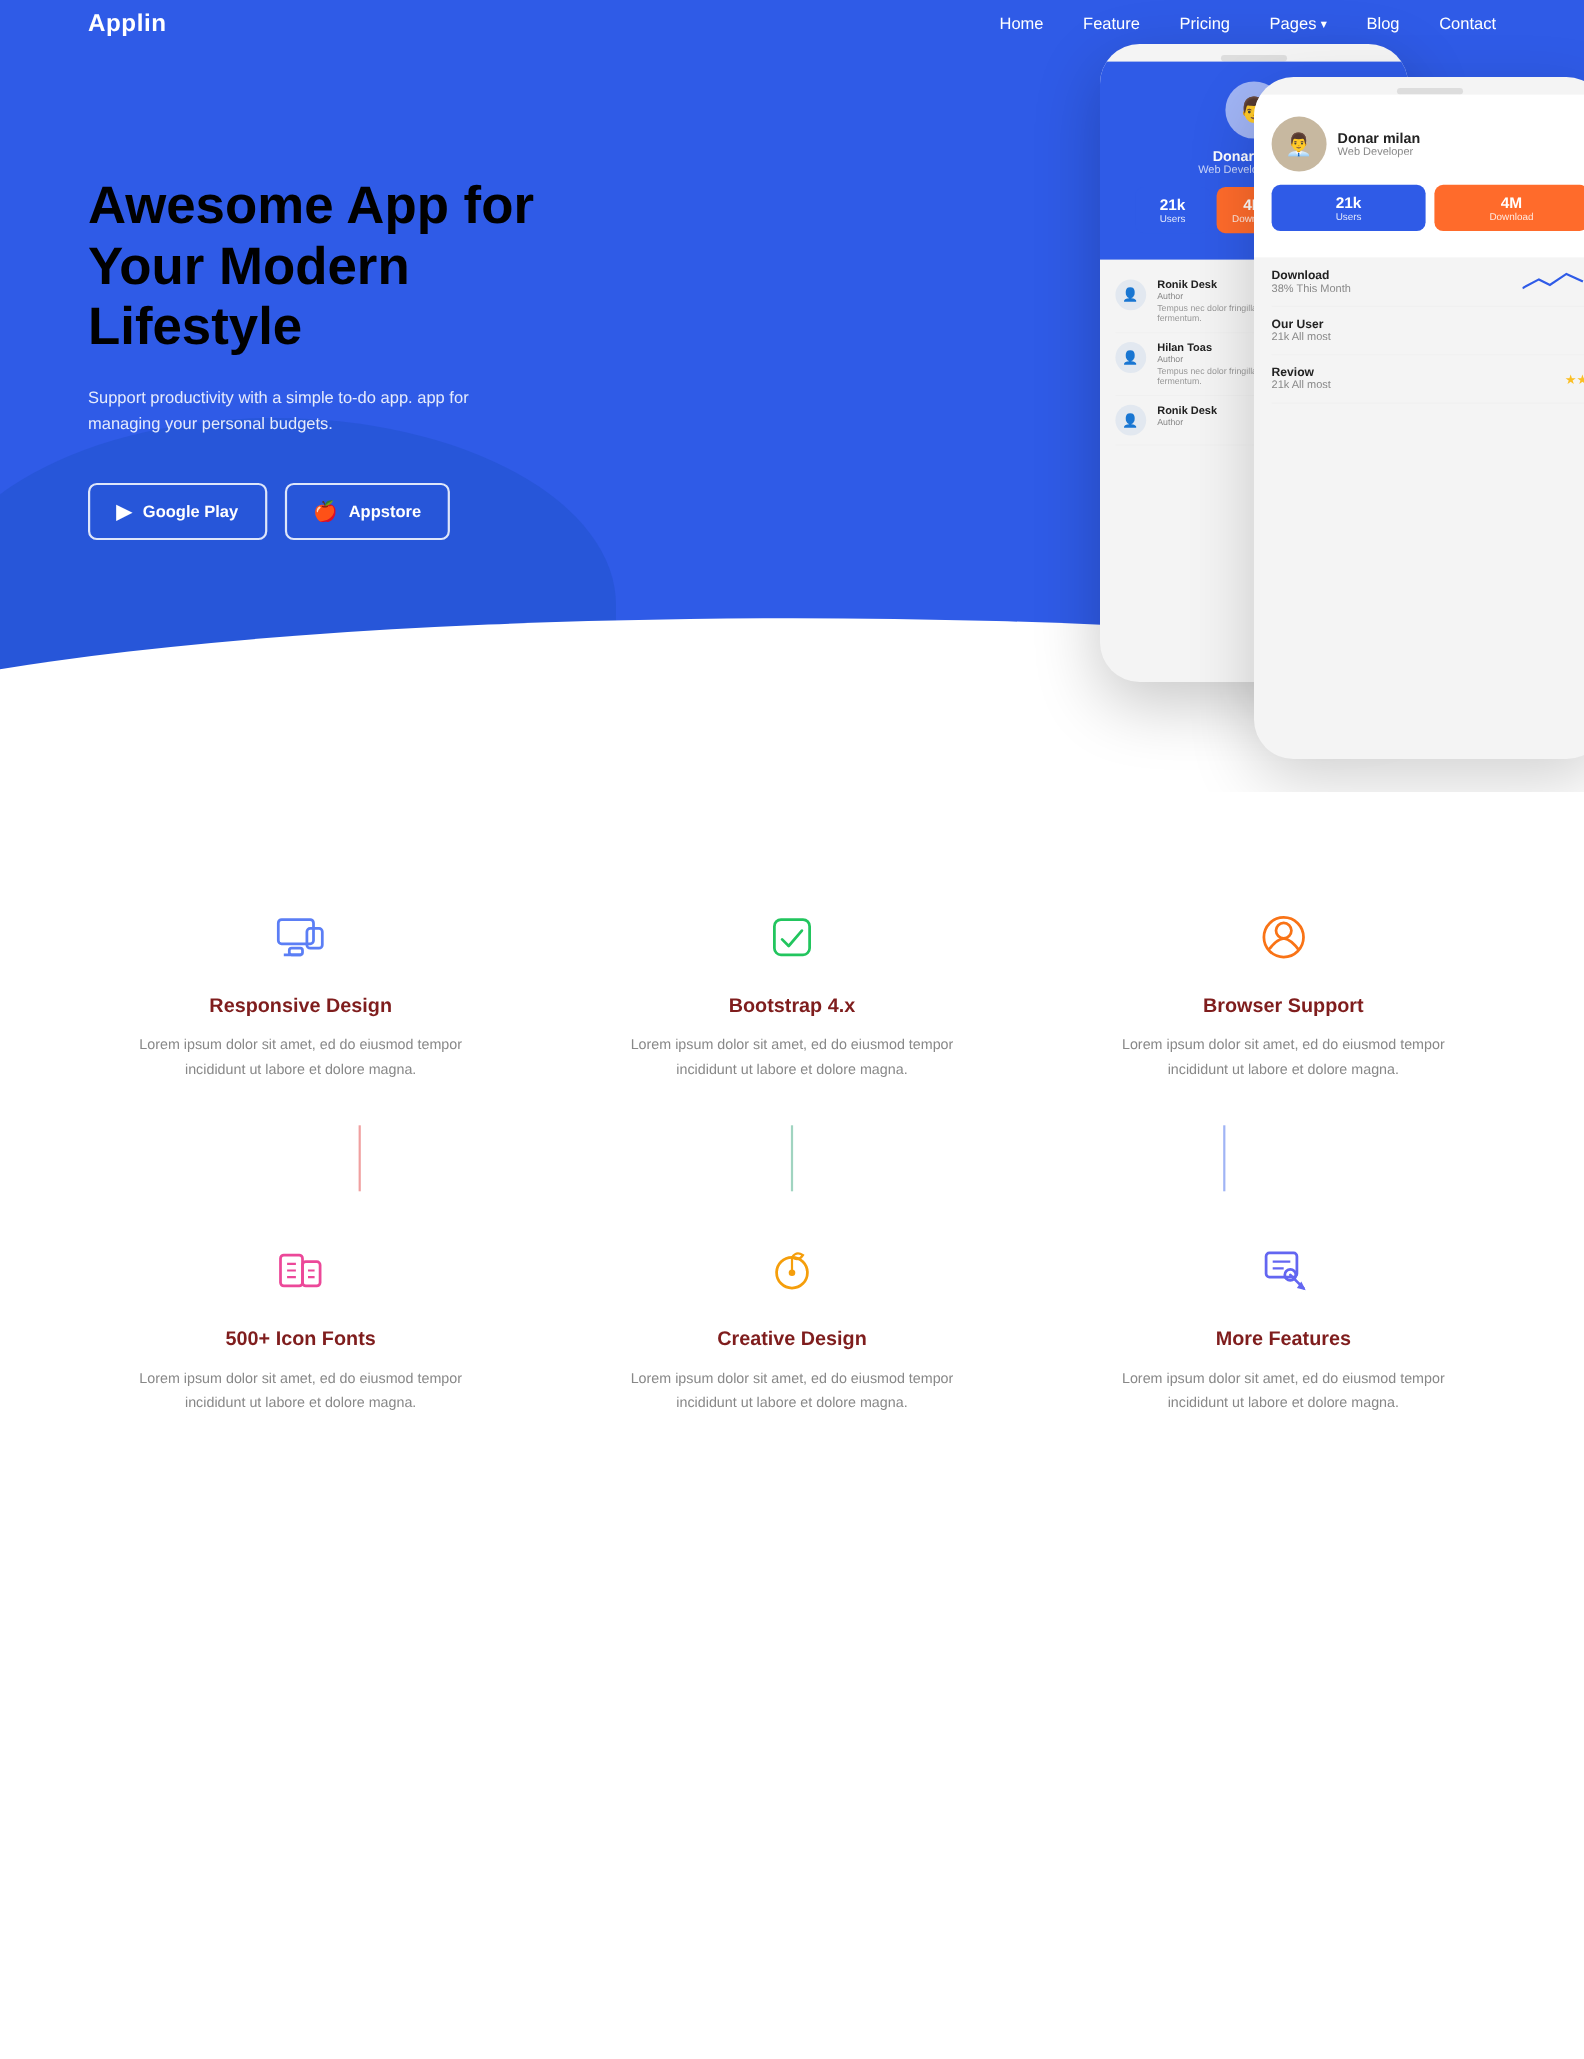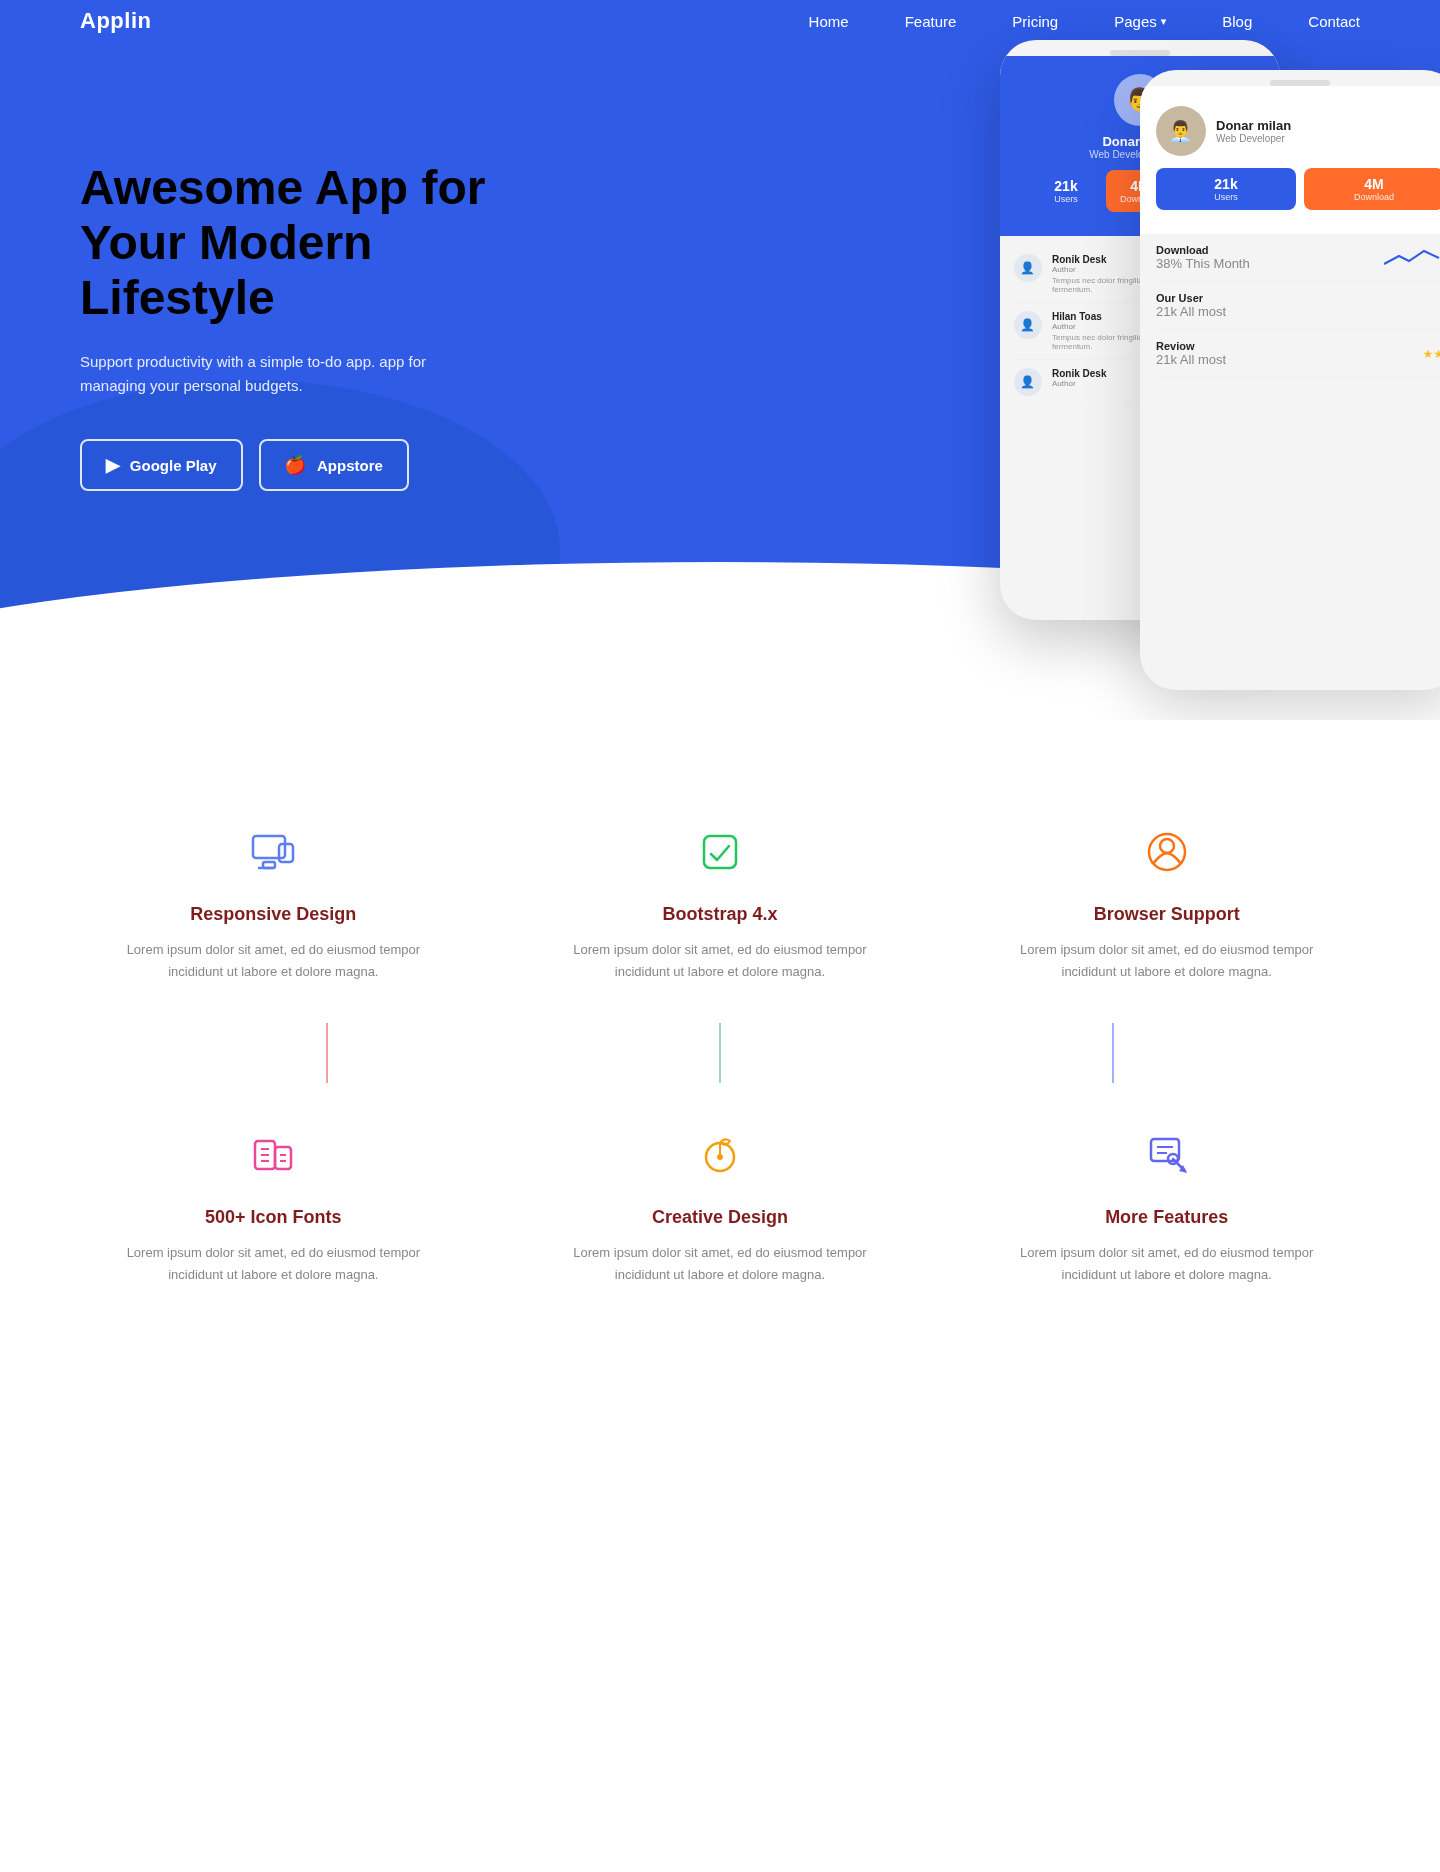--- a/index.html
+++ b/index.html
@@ -6,21 +6,21 @@
     body { font-family: 'Segoe UI', Arial, sans-serif; background: #fff; overflow-x: hidden; }
 
     
     nav {
       position: absolute; top: 0; left: 0; right: 0;
       display: flex; align-items: center; justify-content: space-between;
       padding: 8px 80px;
       z-index: 10;
     }
     .nav-logo { color: #fff; font-size: 22px; font-weight: 600; letter-spacing: 0.5px; }
-    .nav-links { display: flex; gap: 56px; align-items: center; }
+    .nav-links { display: flex; gap: 36px; align-items: center; }
     .nav-links a { color: #fff; text-decoration: none; font-size: 15px; font-weight: 500; }
     .nav-links .pages-item { display: flex; align-items: center; gap: 4px; }
     .chevron-down { font-size: 11px; }
 
     
     .hero {
       background: #2f5be7;
       min-height: 720px;
       position: relative;
       overflow: hidden;
@@ -147,21 +147,21 @@
     .back-role { font-size: 10px; color: #888; }
     .back-stats-row { display: flex; gap: 8px; margin-bottom: 12px; }
     .back-stat-card { flex: 1; border-radius: 8px; padding: 8px; text-align: center; }
     .back-stat-card.blue2 { background: #2f5be7; }
     .back-stat-card.orange2 { background: #ff6b2b; }
     .back-stat-num { color: #fff; font-size: 14px; font-weight: 800; }
     .back-stat-lbl { color: rgba(255,255,255,0.85); font-size: 9px; }
     .back-rows { padding: 0 16px; }
     .back-row { padding: 10px 0; border-bottom: 1px solid #f0f0f0; }
     .back-row-title { font-size: 11px; font-weight: 700; color: #222; }
-    .back-row-sub { font-size: 13px; color: #888; }
+    .back-row-sub { font-size: 10px; color: #888; }
     .back-row-chart { display: flex; align-items: center; justify-content: space-between; }
     .mini-chart { width: 60px; height: 24px; }
     .stars { color: #fbbf24; font-size: 12px; }
 
     
     .features {
       padding: 100px 80px 60px;
       background: #fff;
     }
     .features-grid {

